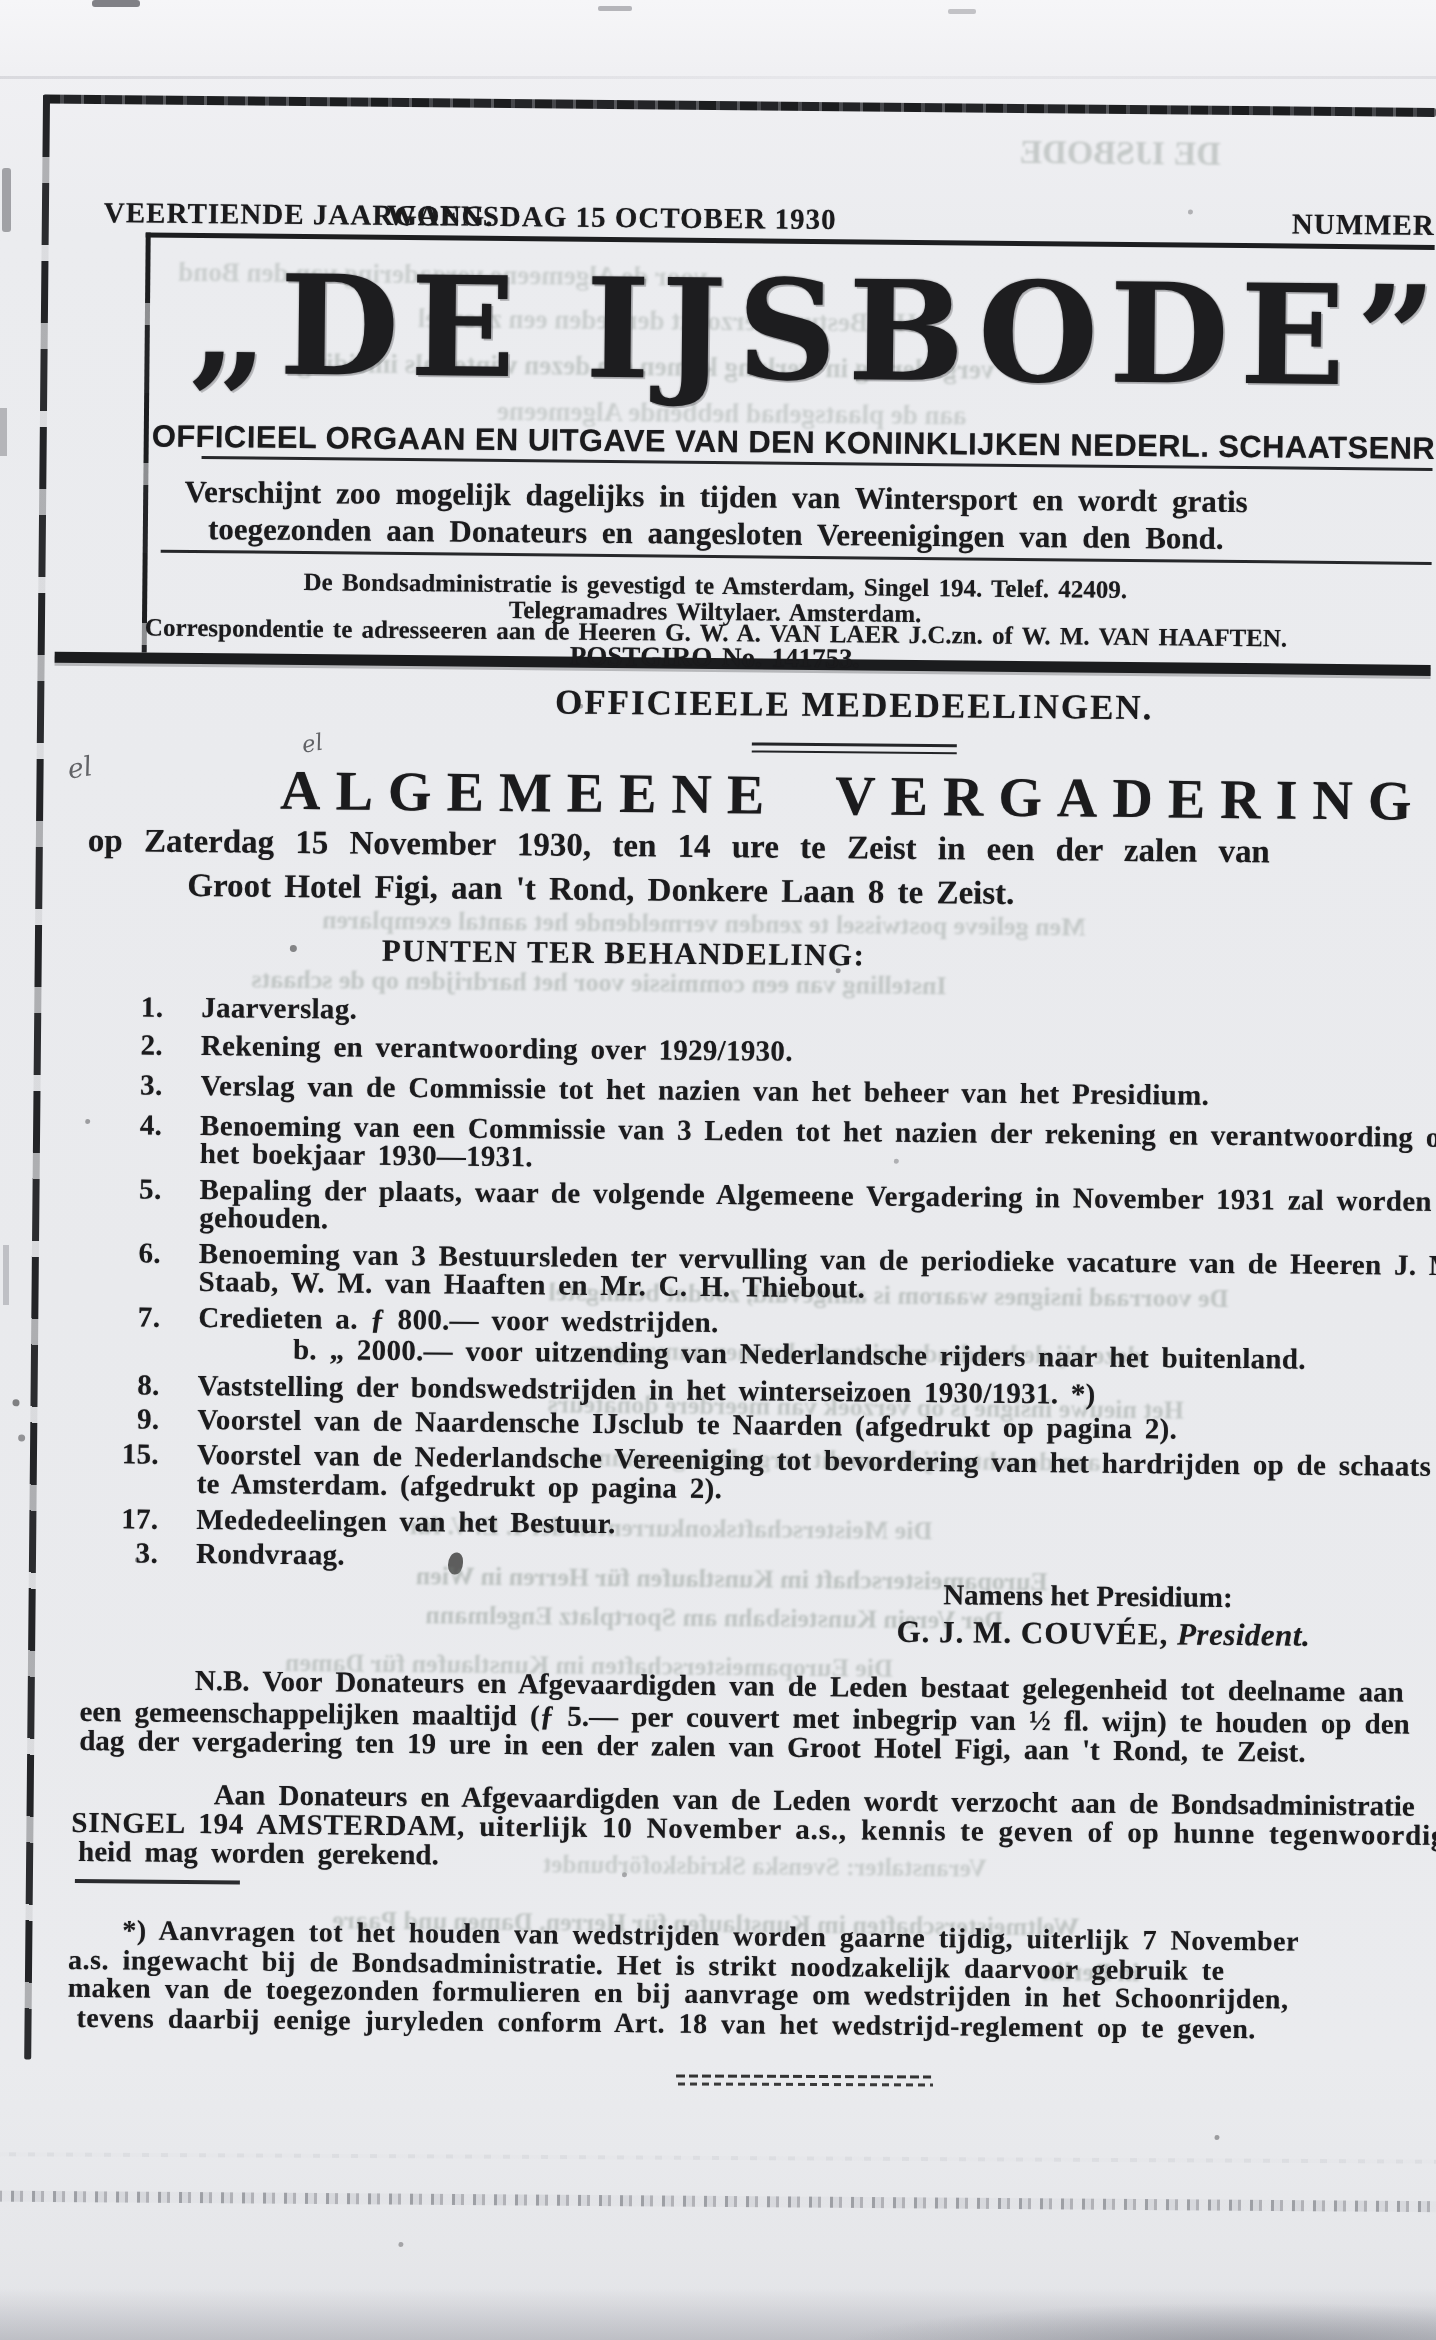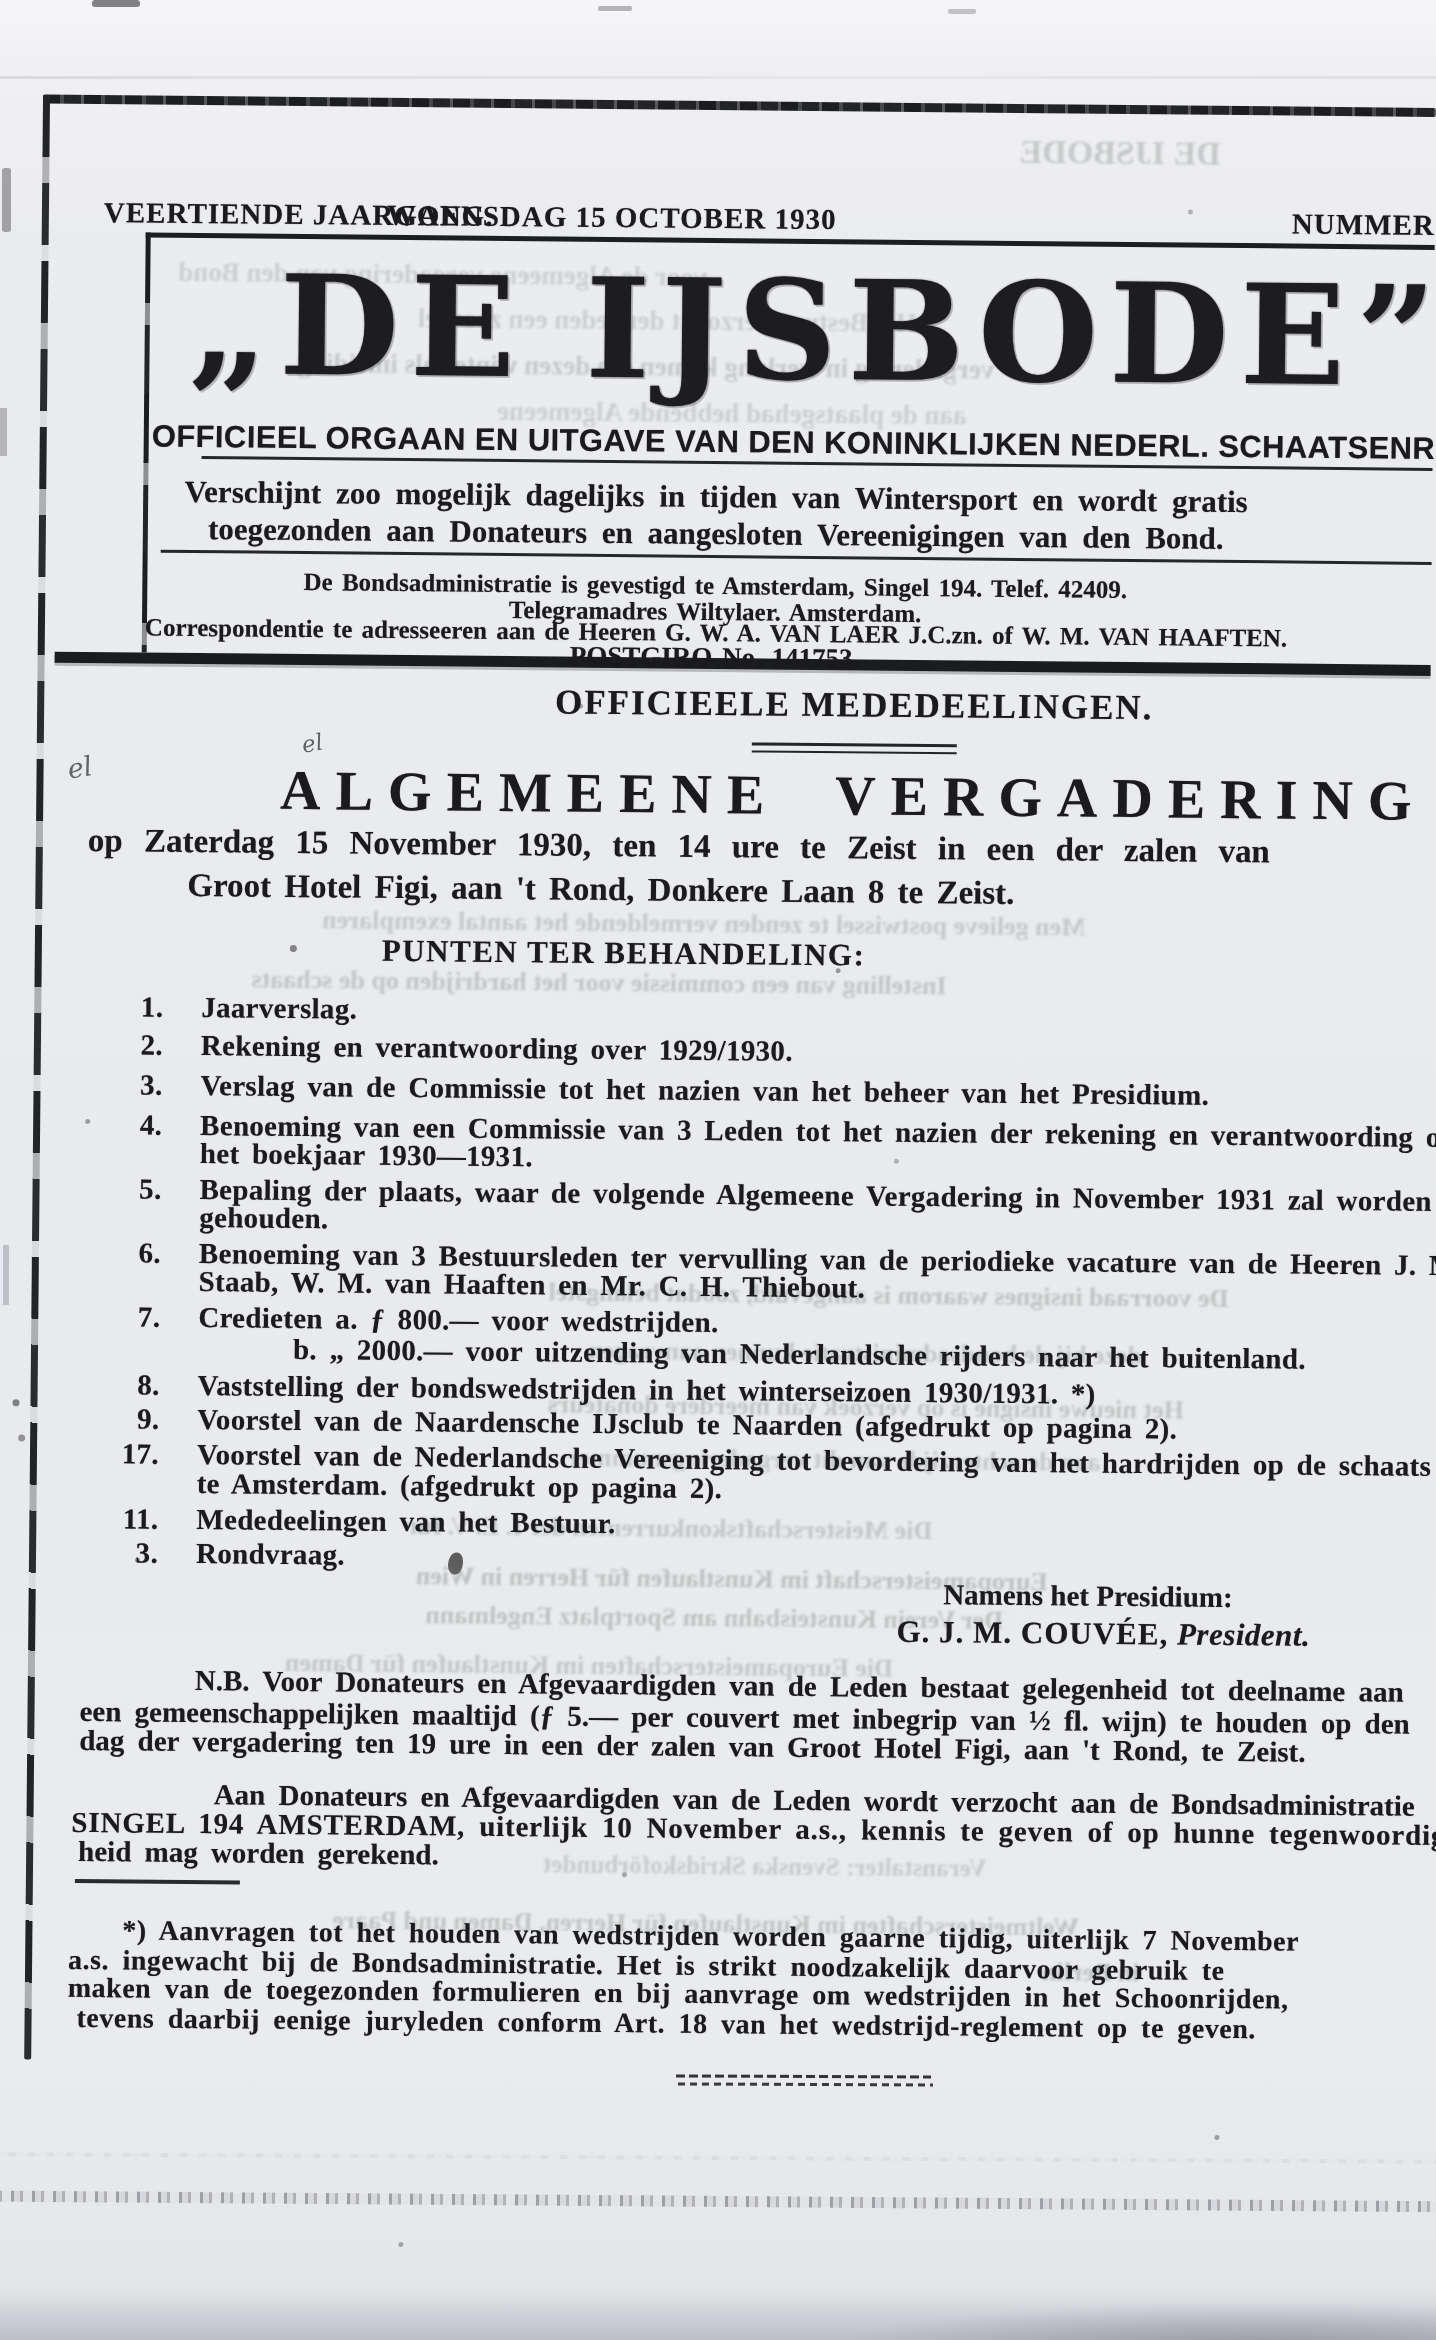--- a/index.html
+++ b/index.html
@@ -195,24 +195,24 @@
     <div class="t ag num ya6">6.</div>
     <div class="t ag txt ya6">Benoeming van 3 Bestuursleden ter vervulling van de periodieke vacature van de Heeren J. M.</div>
     <div class="t ag txt ya6b">Staab, W. M. van Haaften en Mr. C. H. Thiebout.</div>
     <div class="t ag num ya7">7.</div>
     <div class="t ag txt ya7">Credieten  a. ƒ 800.—  voor wedstrijden.</div>
     <div class="t ag ya7b">b. „ 2000.—  voor uitzending van Nederlandsche rijders naar het buitenland.</div>
     <div class="t ag num ya8">8.</div>
     <div class="t ag txt ya8">Vaststelling der bondswedstrijden in het winterseizoen 1930/1931. *)</div>
     <div class="t ag num ya9">9.</div>
     <div class="t ag txt ya9">Voorstel van de Naardensche IJsclub te Naarden (afgedrukt op pagina 2).</div>
-    <div class="t ag num ya10">17.</div>
+    <div class="t ag num ya10">15.</div>
     <div class="t ag txt ya10">Voorstel van de Nederlandsche Vereeniging tot bevordering van het hardrijden op de schaats</div>
     <div class="t ag txt ya10b">te Amsterdam. (afgedrukt op pagina 2).</div>
-    <div class="t ag num ya11">11.</div>
+    <div class="t ag num ya11">17.</div>
     <div class="t ag txt ya11">Mededeelingen van het Bestuur.</div>
     <div class="t ag num ya12">3.</div>
     <div class="t ag txt ya12">Rondvraag.</div>
 
     <div class="t sig sig1">Namens het Presidium:</div>
     <div class="t sig sig2"><span>G. J. M. COUVÉE, </span><span class="role">President.</span></div>
 
     <div class="t body29 ynb1">N.B.   Voor Donateurs en Afgevaardigden van de Leden bestaat gelegenheid tot deelname aan</div>
     <div class="t body29 ynb2">een gemeenschappelijken maaltijd (ƒ 5.— per couvert met inbegrip van ½ fl. wijn) te houden op den</div>
     <div class="t body29 ynb3">dag der vergadering ten 19 ure in een der zalen van Groot Hotel Figi, aan 't Rond, te Zeist.</div>

